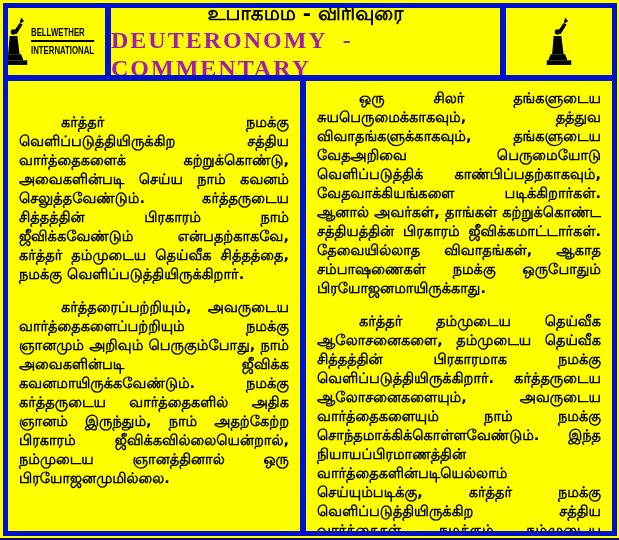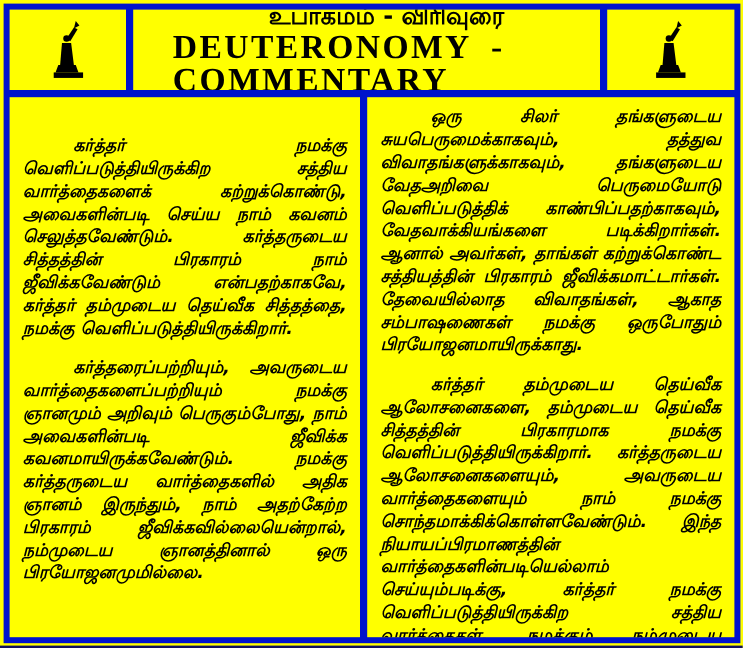--- a/index.html
+++ b/index.html
@@ -22,21 +22,21 @@
   .blue-frame {
     position: absolute;
     left: 3px; top: 3px; right: 2px; bottom: 2px;
     background: #0013CC;
     padding: 5px;
     display: flex;
     flex-direction: column;
     gap: 6px;
     box-sizing: border-box;
   }
-  .panel { background: #FFFF00; box-sizing: border-box; overflow: hidden; padding-left: 33px; }
+  .panel { background: #FFFF00; box-sizing: border-box; overflow: hidden; }
 
   
   .header-row {
     display: grid;
     grid-template-columns: 97px 1fr 106px;
     gap: 6px;
     height: 67px;
     flex: 0 0 auto;
   }
   .logo-box {
@@ -71,25 +71,25 @@
   .title-tamil {
     font-family: "DejaVu Sans", sans-serif;
     font-weight: bold;
     font-size: 20px;
     line-height: 24px;
     color: #000;
   }
   .title-english {
     font-family: "Liberation Serif", serif;
     font-weight: bold;
-    font-size: 28px;
+    font-size: 24px;
     line-height: 28px;
     letter-spacing: 2px;
     word-spacing: 8px;
-    color: #000000;
+    color: #a21caf;
   }
 
   
   .content-row {
     flex: 1 1 auto;
     display: grid;
     grid-template-columns: 292px 1fr;
     gap: 6px;
     min-height: 0;
   }
@@ -98,21 +98,20 @@
     font-weight: bold;
     font-size: 14.5px;
     line-height: 19px;
     color: #000;
     text-align: justify;
   }
   .text-col.left-col { padding-top: 32px; }
   .text-col p {
     margin: 0 0 14px 0;
     text-indent: 42px;
-    font-style: italic;
   }
   .text-col p:last-child { margin-bottom: 0; }
 </style>
 </head>
 <body>
 
 <div class="page">
   <div class="blue-frame">
 
     <div class="header-row">
@@ -121,20 +120,24 @@
         <svg class="statue" width="26" height="54" viewBox="0 0 34 64" aria-hidden="true">
           <g fill="#000000">
             <polygon points="25,0 29,5 23,8"></polygon>
             <polygon points="23,7 27,9 19,22 15,19"></polygon>
             <circle cx="15" cy="19" r="3.6"></circle>
             <polygon points="10,24 20,24 23,48 8,48"></polygon>
             <polygon points="6,48 25,48 28,56 3,56"></polygon>
             <rect x="1" y="56" width="32" height="6"></rect>
           </g>
         </svg>
+        <div class="logo-text">
+          <div class="logo-line first">BELLWETHER</div>
+          <div class="logo-line">INTERNATIONAL</div>
+        </div>
       </div>
 
       <div class="panel title-box">
         <div class="title-tamil">உபாகமம் - விரிவுரை</div>
         <div class="title-english">DEUTERONOMY - COMMENTARY</div>
       </div>
 
       <div class="panel logo-box">
         <svg class="statue" width="26" height="54" viewBox="0 0 34 64" aria-hidden="true">
           <g fill="#000000">

